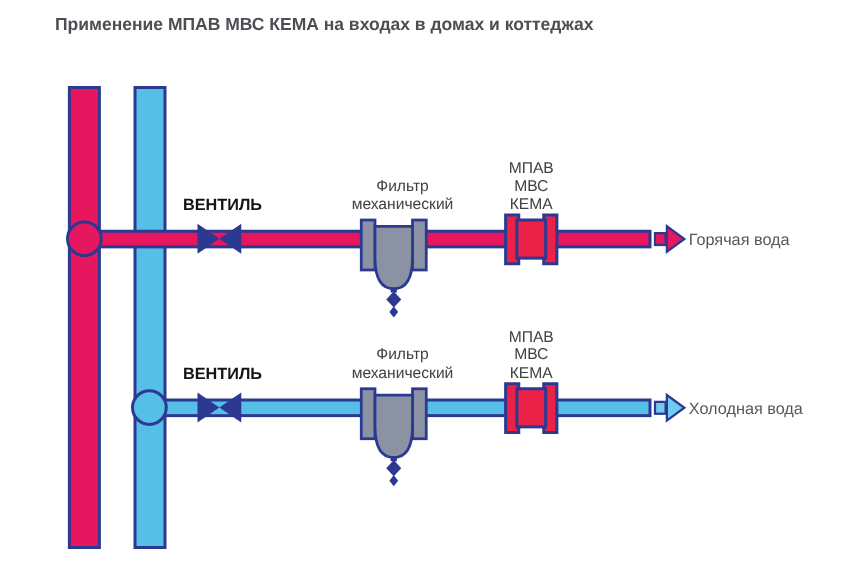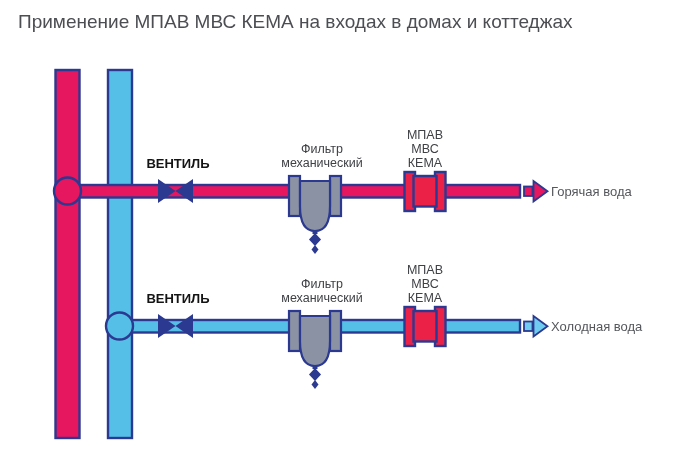--- a/index.html
+++ b/index.html
@@ -6,24 +6,24 @@
   .stage {
     position: relative;
     width: 691px;
     height: 455px;
     background: #ffffff;
     overflow: hidden;
     font-family: "Liberation Sans", sans-serif;
   }
   .title {
     position: absolute;
-    left: 18px;
+    left: 44px;
     top: 11px;
-    font-size: 19px;
-    font-weight: normal;
+    font-size: 14px;
+    font-weight: bold;
     color: var(--title-text, #4D4E53);
     white-space: nowrap;
   }
   .diagram-svg { position: absolute; left: 0; top: 0; }
 
   
   .p-hot  { fill: var(--hot, #E6165F);  stroke: var(--outline, #2B3990); stroke-width: 2.4; }
   .p-cold { fill: var(--cold, #55BFE7); stroke: var(--outline, #2B3990); stroke-width: 2.4; }
   .dev    { fill: var(--device-red, #EC2148); stroke: var(--outline, #2B3990); stroke-width: 2.4; }
   .gray   { fill: var(--device-gray, #8A92A4); stroke: var(--outline, #2B3990); stroke-width: 2.2; }

